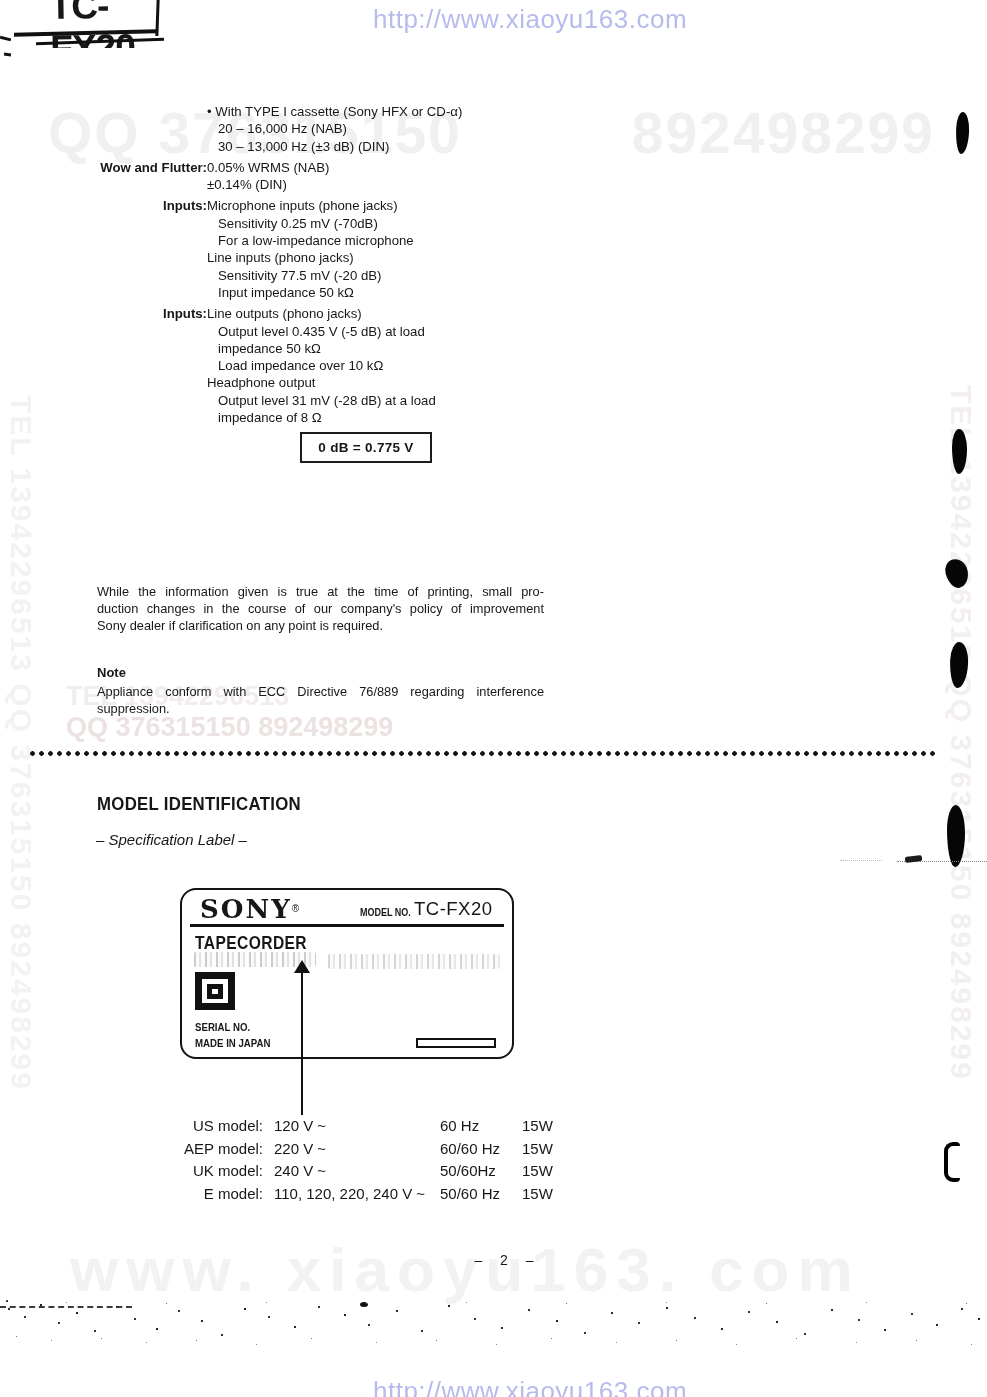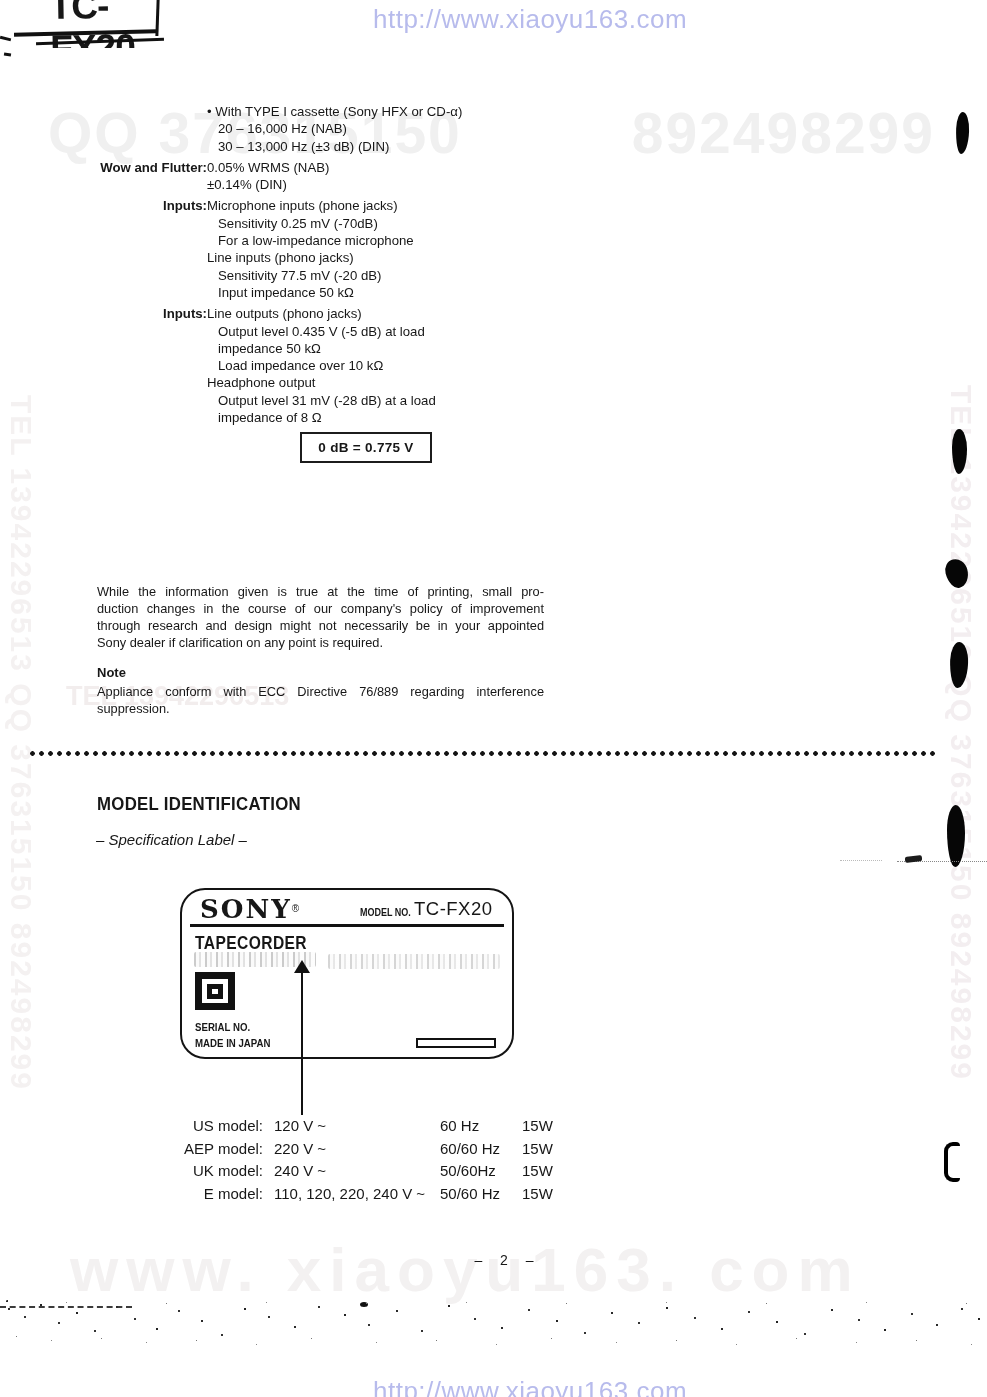--- a/index.html
+++ b/index.html
@@ -39,21 +39,21 @@
 
   
   #divider{top:751px;left:30px;width:906px;height:5px;
     background:radial-gradient(circle at 2.5px 2.5px,#141414 2px,transparent 2.6px);
     background-size:9px 5px;background-repeat:repeat-x;}
 
   #mi-heading{top:794px;left:97px;font-size:17.5px;font-weight:bold;letter-spacing:.3px;transform:scaleX(.96);transform-origin:left;}
   #mi-sub{top:831px;left:96px;font-size:15px;font-style:italic;}
 
   
-  #label{top:888px;left:180px;width:330px;height:167px;border:2.5px solid #141414;border-radius:25px;}
+  #label{top:888px;left:180px;width:330px;height:167px;border:2.5px solid #141414;border-radius:16px;}
   #label .brand{position:absolute;top:4px;left:18px;font-family:"DejaVu Serif",serif;font-weight:900;font-size:26px;letter-spacing:2px;}
   #label .reg{font-size:10px;font-family:"Liberation Sans",sans-serif;font-weight:normal;vertical-align:6px;}
   #label .mno-l{position:absolute;top:17px;left:178px;font-size:10px;font-weight:bold;transform:scaleX(.9);transform-origin:left;}
   #label .mno{position:absolute;top:8px;left:232px;font-size:18.5px;letter-spacing:.5px;}
   #label .rule{position:absolute;top:34px;left:8px;width:314px;height:3.2px;background:#111;}
   #label .product{position:absolute;top:42px;left:13px;font-size:19px;font-weight:bold;letter-spacing:.5px;transform:scaleX(.82);transform-origin:left;}
   .smudge{position:absolute;height:15px;border-radius:2px;
     background:repeating-linear-gradient(90deg,rgba(140,140,140,.45) 0 2px,rgba(230,230,230,.2) 2px 5px,rgba(170,170,170,.35) 5px 7px,rgba(240,240,240,.15) 7px 11px);}
   #label .sq-outer{position:absolute;top:82px;left:13px;width:40px;height:38px;border:7px solid #111;
     box-sizing:border-box;display:flex;align-items:center;justify-content:center;}
@@ -105,20 +105,21 @@
 
   <div class="abs wm-url" style="top:4px;left:373px;">http://www.xiaoyu163.com</div>
   <div class="abs wm-big" style="top:100px;left:48px;width:887px;">
     <span>QQ 376315150</span>
     <span>892498299</span>
   </div>
   <div class="abs wm-side" style="top:395px;left:38px;color:#f4f1f1;">TEL 13942296513 QQ 376315150 892498299</div>
   <div class="abs wm-side" style="top:385px;left:978px;color:#f3eef0;">TEL 13942296513 QQ 376315150 892498299</div>
   <div class="abs wm-mid" style="top:681px;left:66px;width:868px;flex-direction:column;">
     <span class="l">TEL 13942296513</span>
+    <span class="r">QQ 376315150  892498299</span>
   </div>
   <div class="abs wm-www" style="top:1234px;left:70px;">www. xiaoyu163. com</div>
   <div class="abs wm-url" style="top:1376px;left:373px;">http://www.xiaoyu163.com</div>
 
   <div class="abs" id="tab">
     <span class="txt">TC-FX20</span>
     <span class="stroke" style="left:156px;top:0;width:3px;height:36px;transform:rotate(2deg);"></span>
     <span class="stroke" style="left:14px;top:31px;width:142px;height:3.5px;transform:rotate(-1.5deg);"></span>
     <span class="stroke" style="left:36px;top:40px;width:128px;height:2.5px;transform:rotate(-2deg);"></span>
   </div>
@@ -164,21 +165,20 @@
           <div class="sl i1">impedance of 8 Ω</div>
         </div>
       </div>
     </div>
 
   <div class="abs" id="dbbox">0 dB = 0.775 V</div>
 
   <div class="abs para" style="top:584px;">
     <div class="jl">While the information given is true at the time of printing, small pro-</div>
     <div class="jl">duction changes in the course of our company's policy of improvement</div>
-    <div class="jl">through research and design might not necessarily be in your appointed</div>
     <div>Sony dealer if clarification on any point is required.</div>
   </div>
 
   <div class="abs" id="note-title">Note</div>
   <div class="abs para" style="top:684px;">
     <div class="jl">Appliance conform with ECC Directive 76/889 regarding interference</div>
     <div>suppression.</div>
   </div>
 
   <div class="abs" id="divider"></div>

